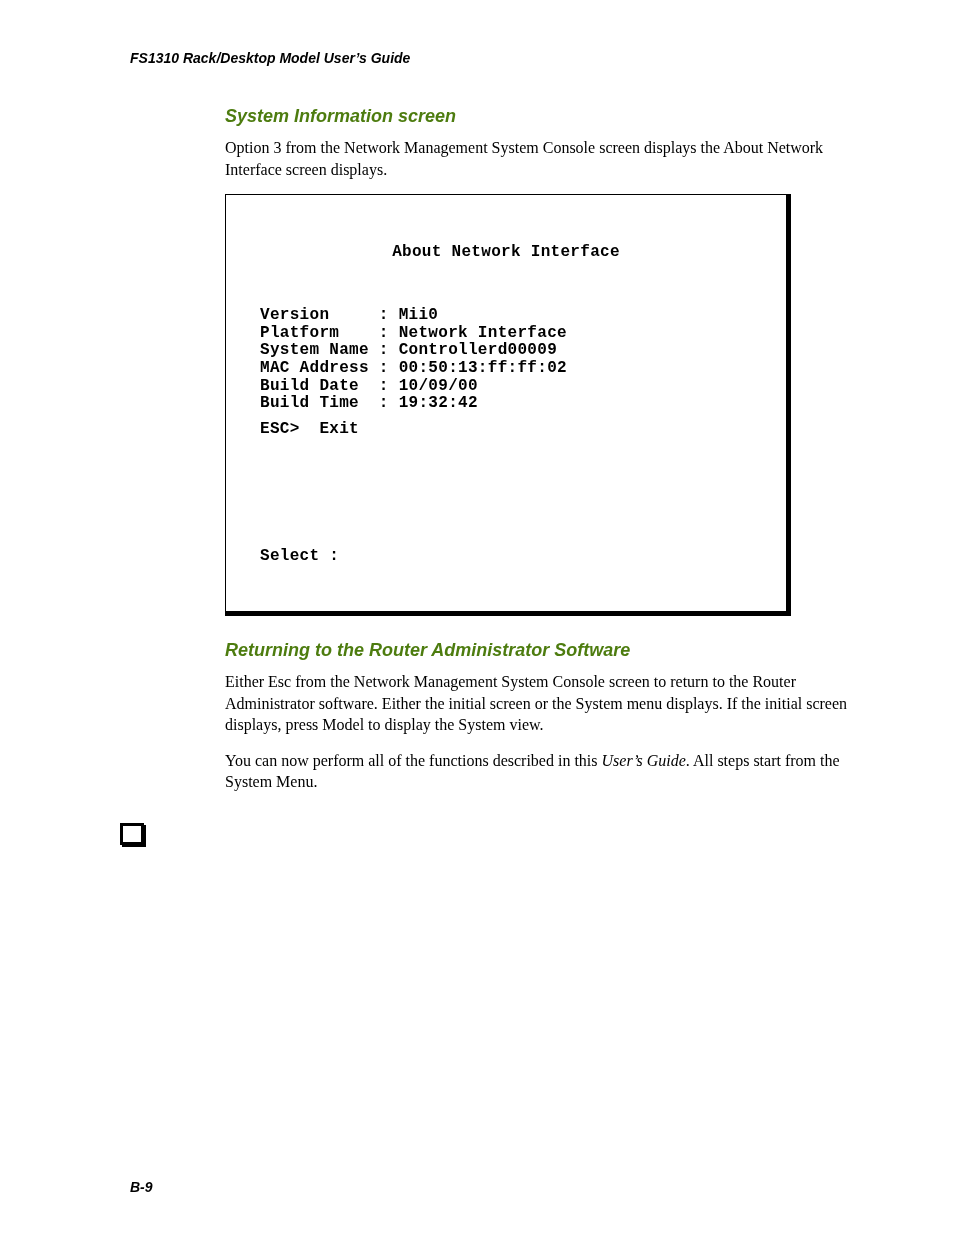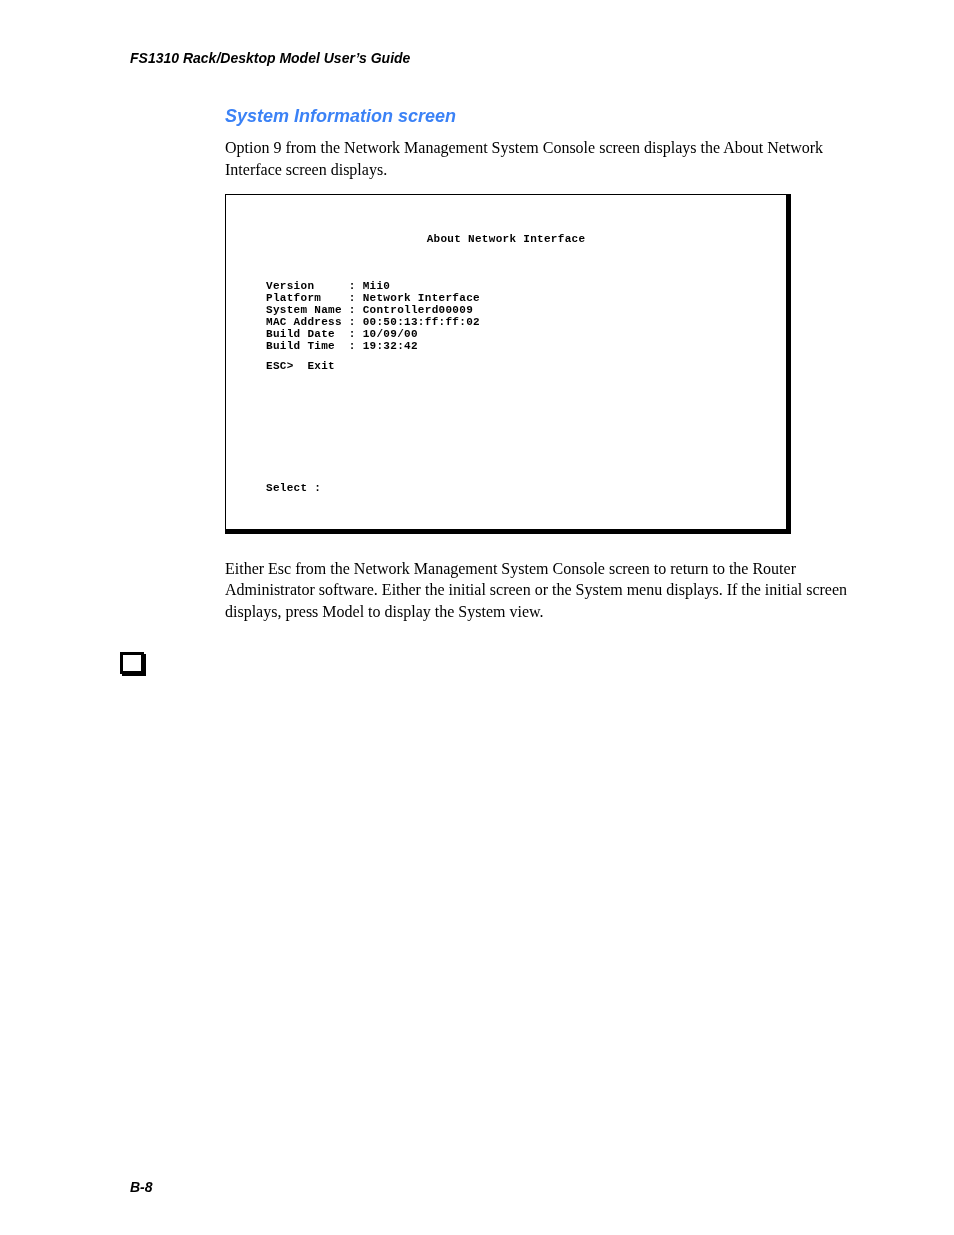--- a/index.html
+++ b/index.html
@@ -25,50 +25,50 @@
     margin-bottom: 40px;
   }
   .content {
     margin-left: 95px;
   }
   .section-heading {
     font-family: Arial, Helvetica, sans-serif;
     font-style: italic;
     font-weight: bold;
     font-size: 18px;
-    color: #3b82f6;
+    color: #4d7c0f;
     margin: 18px 0 10px 0;
   }
   p {
     margin: 0 0 14px 0;
     line-height: 1.35;
   }
   .terminal-wrap {
     border: 1px solid #000;
     border-right-width: 5px;
     border-bottom-width: 5px;
     padding: 0;
     margin: 10px 0 24px 0;
     width: 560px;
   }
   .terminal {
     font-family: "Courier New", Courier, monospace;
     font-weight: bold;
-    font-size: 11px;
+    font-size: 16px;
     line-height: 1.1;
     white-space: pre;
     padding: 14px 20px 10px 20px;
     letter-spacing: 0.3px;
   }
   .term-title {
     text-align: center;
     margin-bottom: 10px;
   }
   .term-block {
-    margin-left: 20px;
+    margin-left: 14px;
   }
   .term-gap {
     height: 8px;
   }
   .term-biggerspace {
     height: 110px;
   }
   .italic {
     font-style: italic;
   }
@@ -97,42 +97,46 @@
 <body>
 
 <div class="page">
 
   <div class="running-header">FS1310 Rack/Desktop Model User’s Guide</div>
 
   <div class="content">
 
     <div class="section-heading">System Information screen</div>
 
-    <p>Option 9 from the Network Management System Console screen displays the About Network Interface screen displays.</p>
+    <p>Option 3 from the Network Management System Console screen displays the About Network Interface screen displays.</p>
 
     <div class="terminal-wrap">
       <div class="terminal">
         <div class="term-title">About Network Interface</div>
         <div class="term-block"><span><span>Version</span>     : <span>Mii0</span></span>
 <span><span>Platform</span>    : <span>Network Interface</span></span>
 <span><span>System Name</span> : <span>Controllerd00009</span></span>
 <span><span>MAC Address</span> : <span>00:50:13:ff:ff:02</span></span>
 <span><span>Build Date</span>  : <span>10/09/00</span></span>
 <span><span>Build Time</span>  : <span>19:32:42</span></span>
 <div class="term-gap"></div><span>ESC&gt;  Exit</span>
 <div class="term-biggerspace"></div><span>Select :</span></div>
       </div>
     </div>
 
 
+    <div class="section-heading">Returning to the Router Administrator Software</div>
 
     <p>
       <span>Either </span><span class="bold">Esc</span><span> from the Network Management System Console screen to return to the Router Administrator software. Either the initial screen or the System menu displays. If the initial screen displays, press </span><span class="bold">Model</span><span> to display the System view.</span>
     </p>
 
+    <p>
+      <span>You can now perform all of the functions described in this </span><span class="italic">User’s Guide</span><span>. All steps start from the System Menu.</span>
+    </p>
 
   </div>
 
   <div class="end-marker"></div>
 
-  <div class="page-number">B-8</div>
+  <div class="page-number">B-9</div>
 
 </div>
 
 </body></html>

